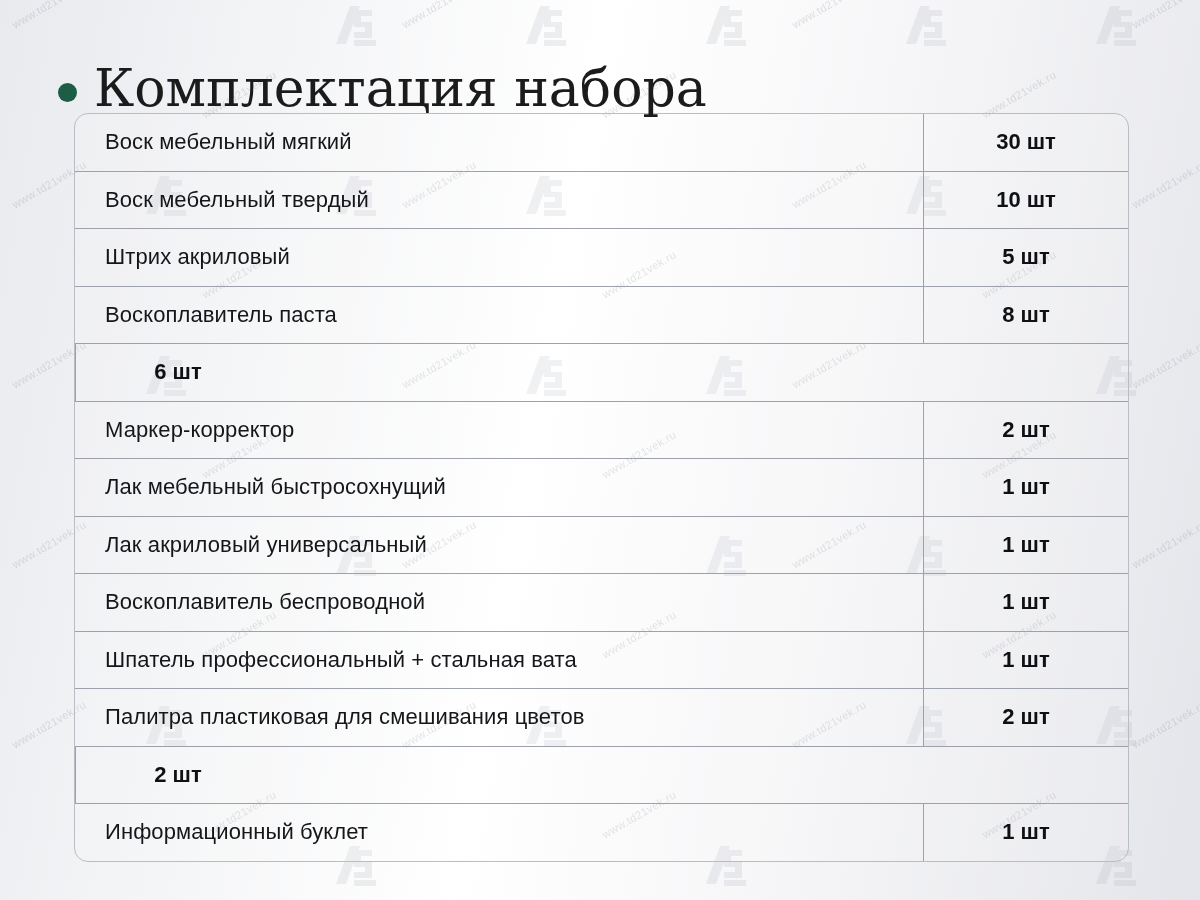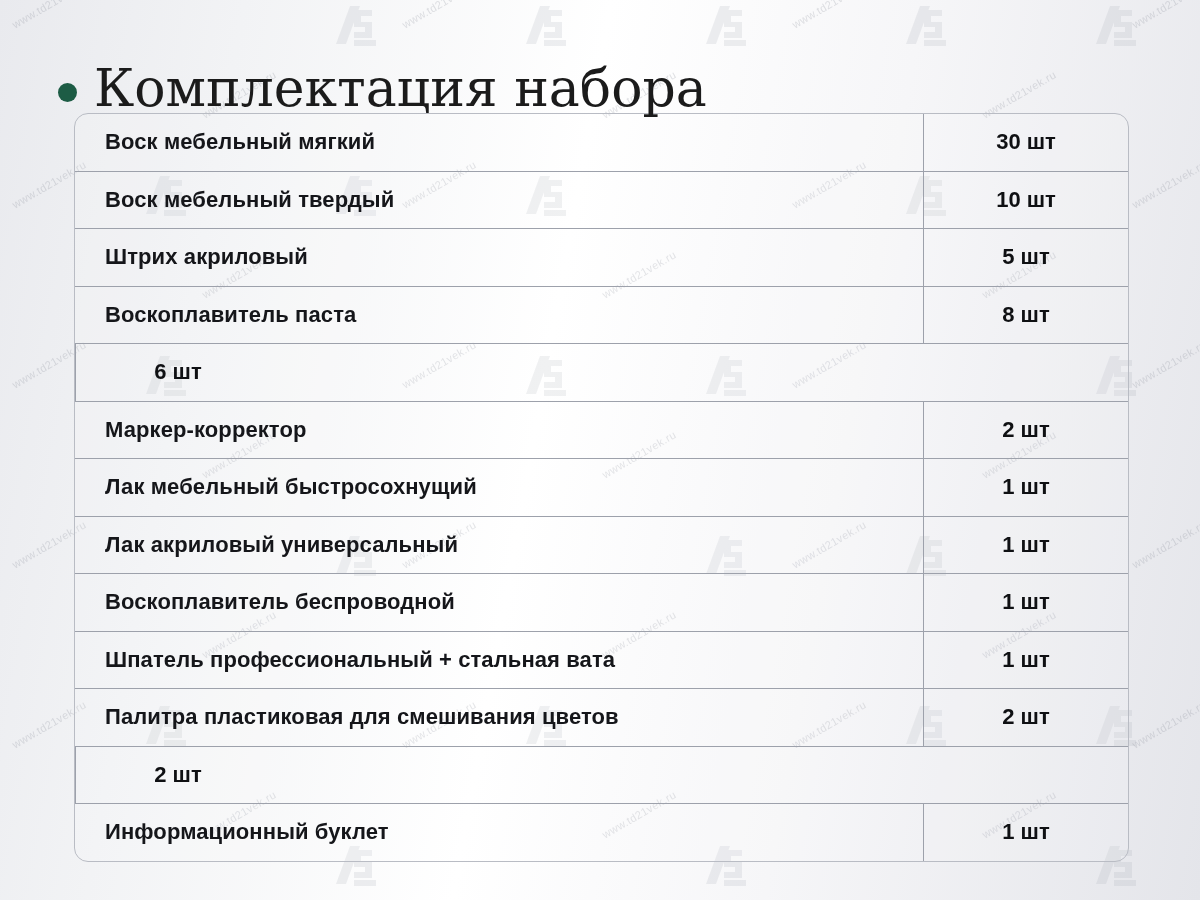--- a/index.html
+++ b/index.html
@@ -94,21 +94,21 @@
   }
   .row:last-child { border-bottom: none; }
 
   .cell-name {
     flex: 1 1 auto;
     display: flex;
     align-items: center;
     padding-left: 30px;
     font-size: 22px;
     color: #15161a;
-    font-weight: 700;
+    font-weight: 400;
     letter-spacing: 0.1px;
   }
   .cell-qty {
     flex: 0 0 204px;
     display: flex;
     align-items: center;
     justify-content: center;
     font-size: 22px;
     font-weight: 700;
     color: #0f1013;

